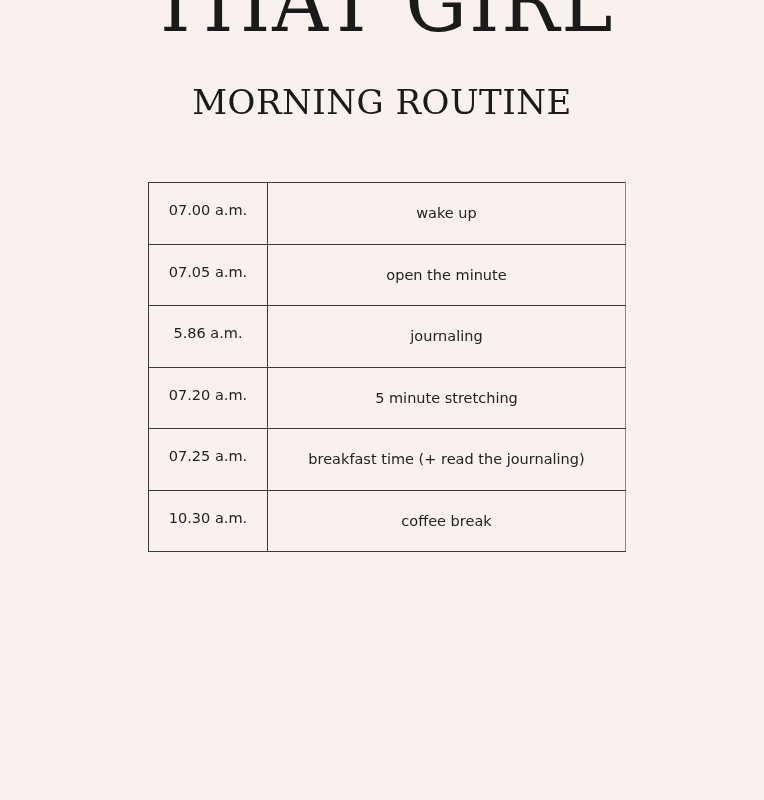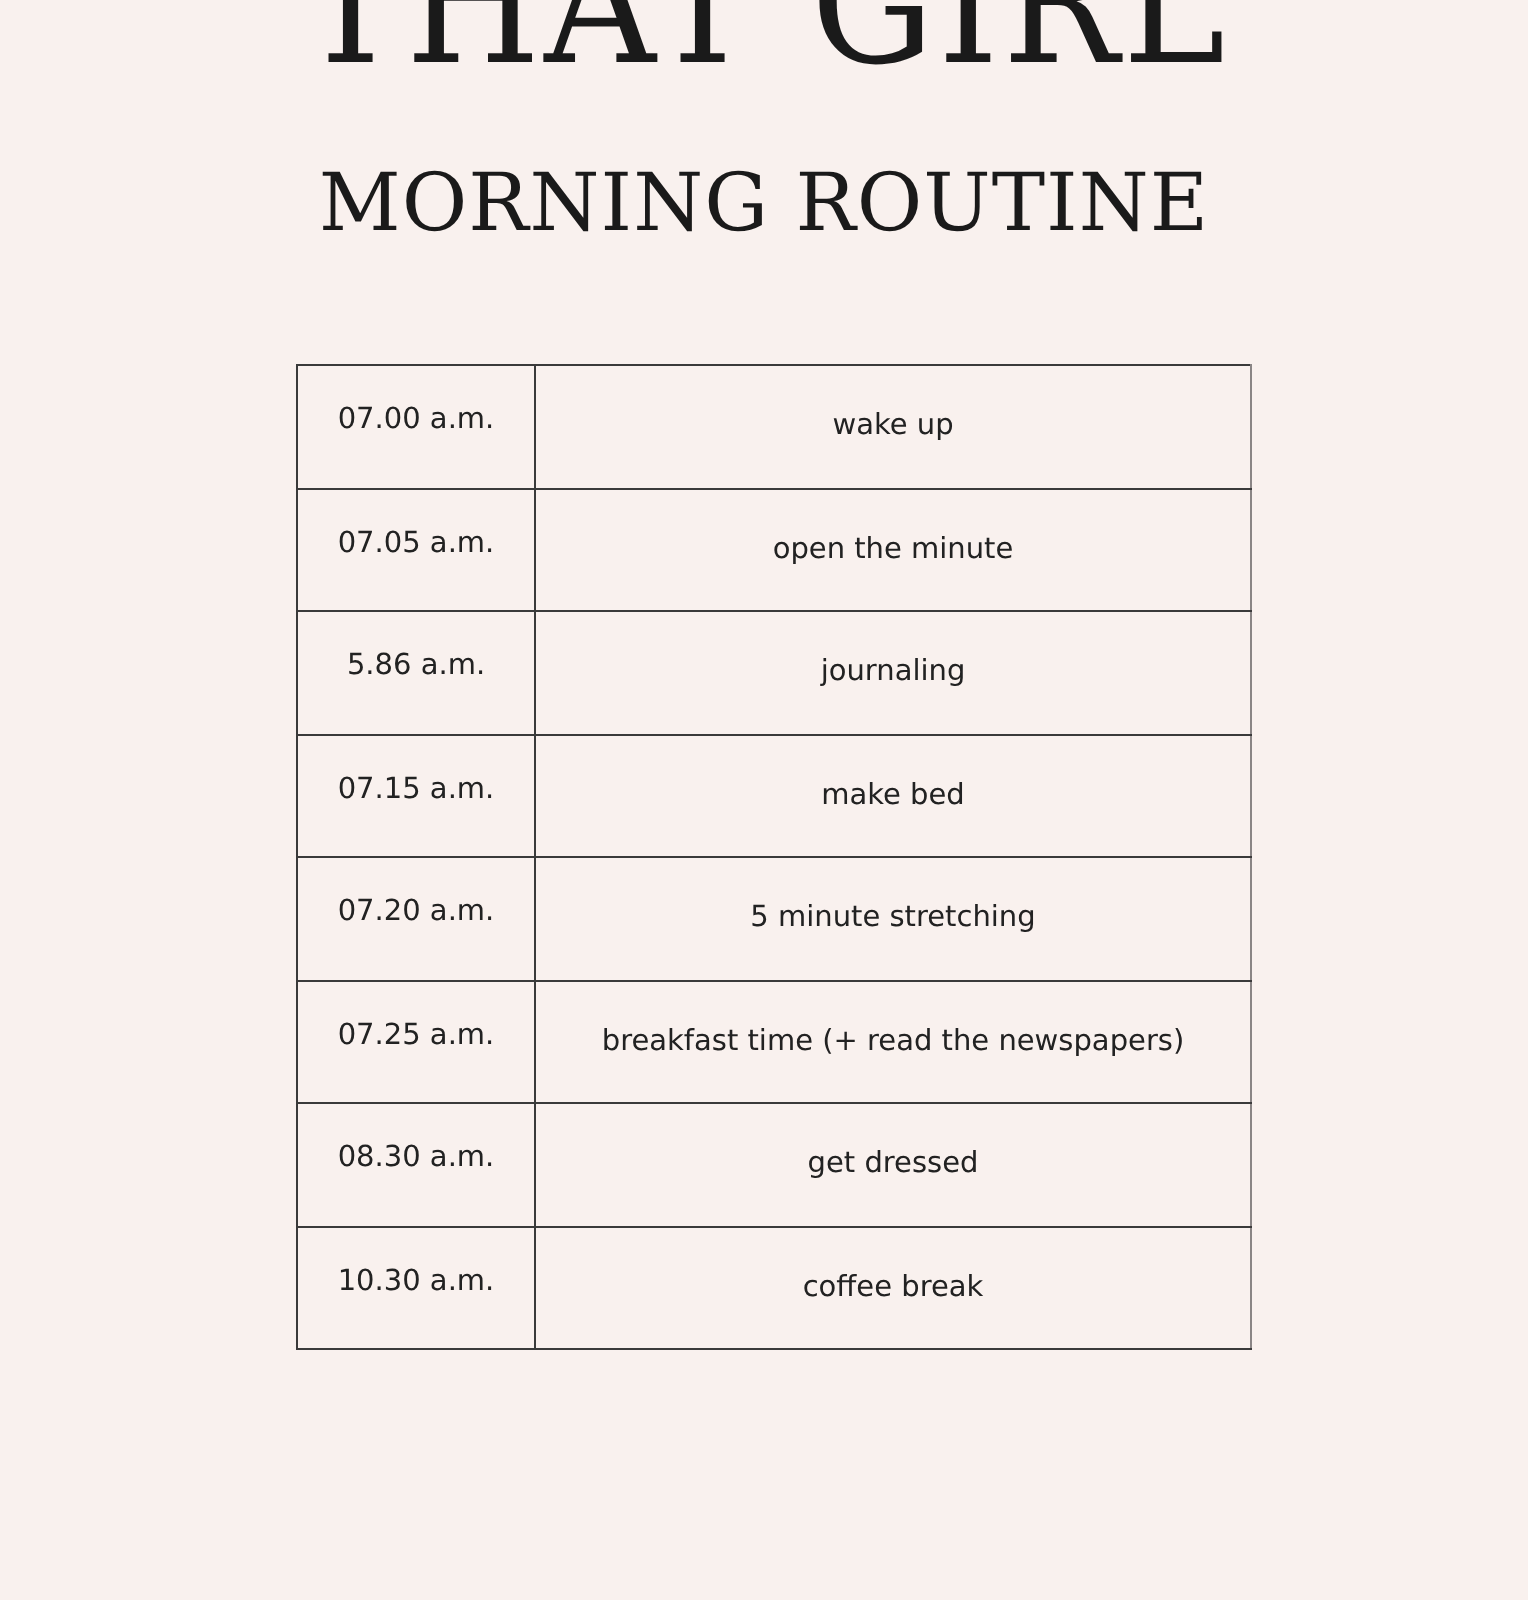--- a/index.html
+++ b/index.html
@@ -30,21 +30,21 @@
       transform: scaleX(0.92);
       transform-origin: center;
     }
     .subtitle {
       position: absolute;
       left: 0;
       width: 764px;
       top: 82px;
       text-align: center;
       font-family: "DejaVu Serif", serif;
-      font-size: 40px;
+      font-size: 34px;
       font-weight: normal;
       letter-spacing: 0.5px;
       line-height: 40px;
       margin: 0;
     }
     .routine-table {
       position: absolute;
       left: 148px;
       top: 182px;
       width: 478px;
@@ -87,34 +87,26 @@
     </tr>
     <tr>
       <td class="time">07.05 a.m.</td>
       <td class="activity right-edge">open the minute</td>
     </tr>
     <tr>
       <td class="time">5.86 a.m.</td>
       <td class="activity right-edge">journaling</td>
     </tr>
     <tr>
-      <td class="time">07.15 a.m.</td>
-      <td class="activity right-edge">make bed</td>
-    </tr>
-    <tr>
       <td class="time">07.20 a.m.</td>
       <td class="activity right-edge">5 minute stretching</td>
     </tr>
     <tr>
       <td class="time">07.25 a.m.</td>
-      <td class="activity right-edge">breakfast time (+ read the newspapers)</td>
-    </tr>
-    <tr>
-      <td class="time">08.30 a.m.</td>
-      <td class="activity right-edge">get dressed</td>
+      <td class="activity right-edge">breakfast time (+ read the journaling)</td>
     </tr>
     <tr>
       <td class="time">10.30 a.m.</td>
       <td class="activity right-edge">coffee break</td>
     </tr>
 
   </tbody>
 </table>
 
 </body></html>

